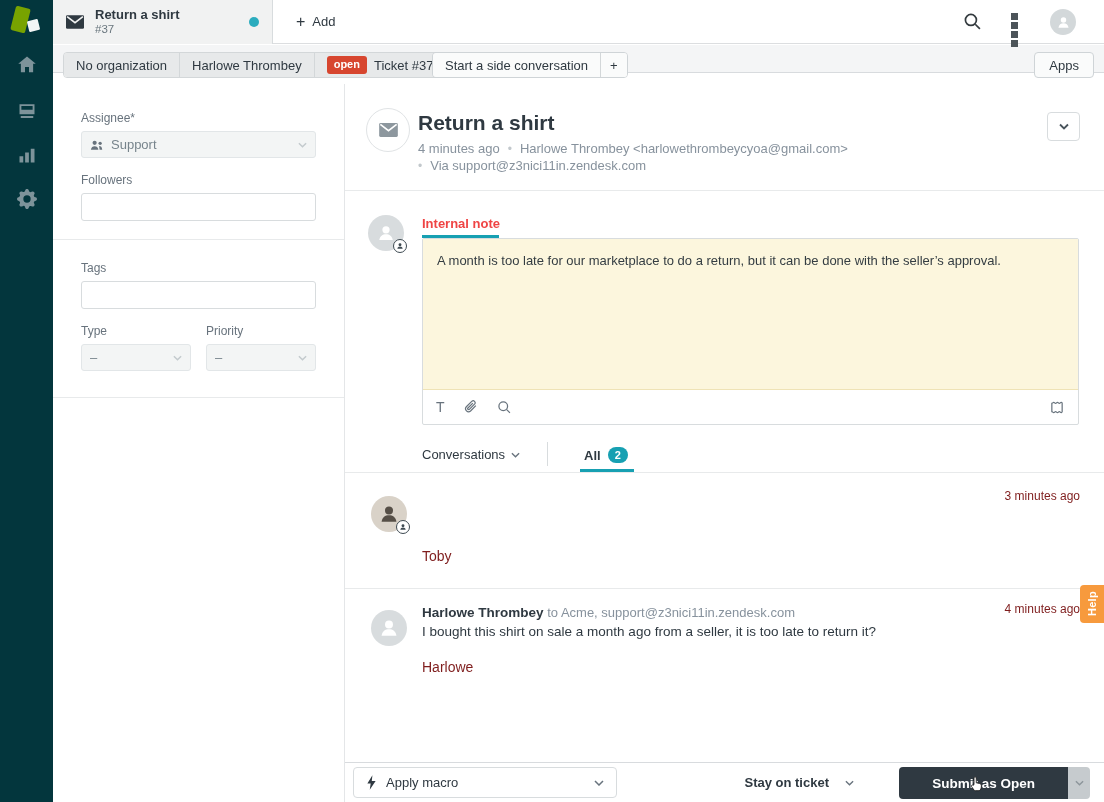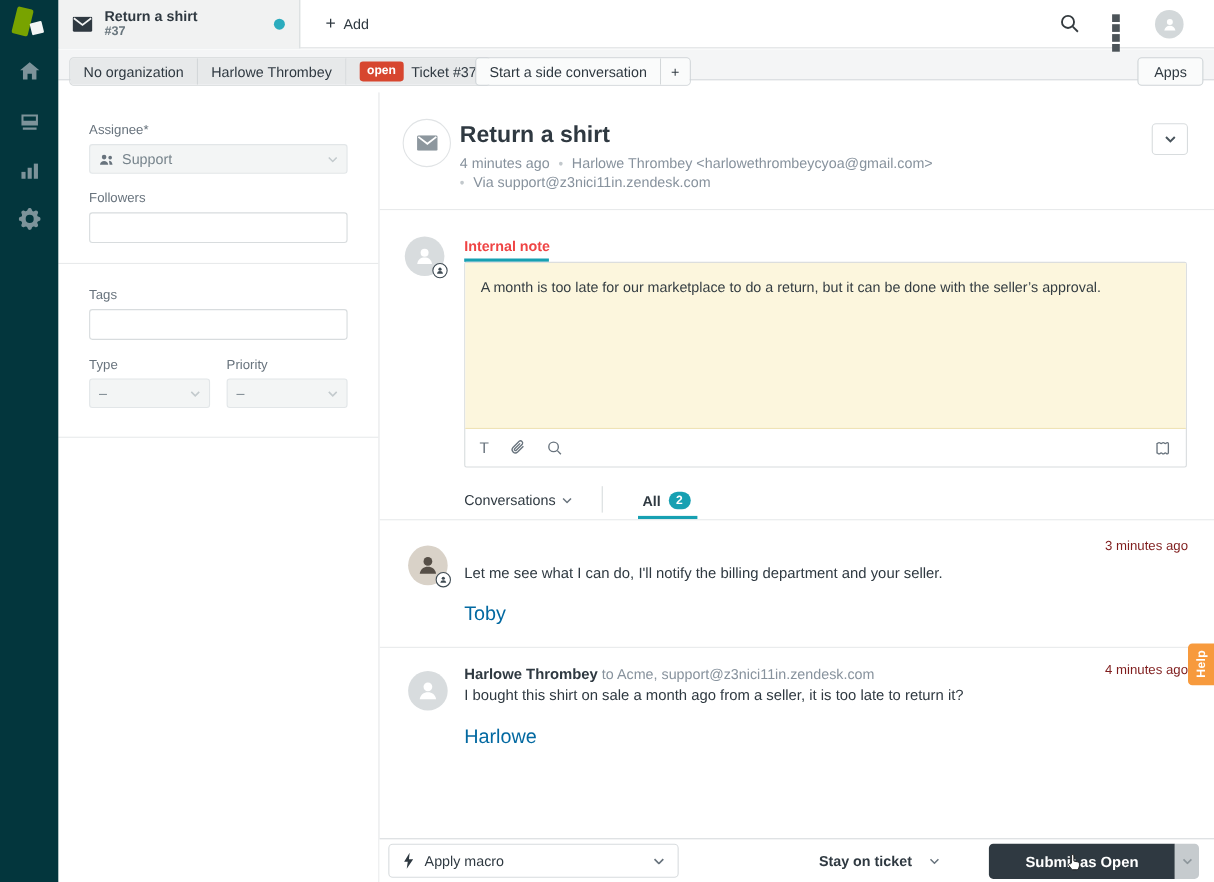--- a/index.html
+++ b/index.html
@@ -12,21 +12,21 @@
   #logo{position:relative;width:53px;height:44px;cursor:pointer}
   #logo .g{position:absolute;left:13px;top:7px;width:15px;height:25px;background:#78a300;transform:rotate(14deg);border-radius:2px}
   #logo .w{position:absolute;left:28px;top:20px;width:11px;height:11px;background:#f2f5f5;transform:rotate(-14deg);border-radius:1px}
   .rail-icon{position:absolute;left:0;width:53px;height:30px;display:flex;align-items:center;justify-content:center;color:#7d939a;cursor:pointer}
 
   
   #topbar{position:absolute;left:53px;top:0;width:1051px;height:44px;background:#fff;border-bottom:1px solid #dcdee0;z-index:4}
   #ticket-tab{position:absolute;left:0;top:0;width:220px;height:44px;background:#f1f2f2;border-right:1px solid #d8dcde;display:flex;align-items:center;padding:0 13px;gap:11px;cursor:pointer}
   #ticket-tab .tab-text{flex:1;line-height:1.15}
   #ticket-tab .t1{font-size:13px;font-weight:bold;color:#2f3941}
-  #ticket-tab .t2{font-size:11.5px;font-weight:bold;color:#69767e}
+  #ticket-tab .t2{font-size:11.5px;font-weight:normal;color:#69767e}
   #tab-dot{width:10px;height:10px;border-radius:50%;background:#2bacbe}
   #add-btn{position:absolute;left:233px;top:0;height:43px;display:flex;align-items:center;gap:7px;padding:0 10px;font-size:13px;color:#2f3941;cursor:pointer}
   #search-btn{position:absolute;left:910px;top:12px;color:#333a3e;cursor:pointer}
   #grid-btn{position:absolute;left:958px;top:13px;cursor:pointer}
   #grid-btn i{display:block;width:7px;height:7px;background:#4c5459;float:left;margin:0 2px 2px 0}
   #topbar-avatar{position:absolute;left:997px;top:9px;width:26px;height:26px;border-radius:50%;background:#d3d8da;display:flex;align-items:center;justify-content:center;color:#fff;cursor:pointer}
 
   
   #row2{position:absolute;left:53px;top:45px;width:1051px;height:28px;background:#f4f5f6;border-bottom:1px solid #d8dbde;z-index:3}
   .seg-group{position:absolute;top:7px;height:26px;display:flex;border-radius:4px;overflow:hidden;border:1px solid #d3d7d9}
@@ -80,21 +80,21 @@
 
   
   .msg-time{position:absolute;right:24px;font-size:12px;color:#7f1d1d}
   .msg-avatar{position:absolute;left:26px;width:36px;height:36px;border-radius:50%;display:flex;align-items:center;justify-content:center}
   .av-photo{background:#d9d2c8;color:#564f47}
   .av-gray{background:#d8dcde;color:#fff}
   .msg-head{position:absolute;left:77px;font-size:13px;white-space:nowrap}
   .msg-head .author{font-weight:bold;color:#2f3941;font-size:13.5px}
   .msg-head .to{color:#87929d}
   .msg-body{position:absolute;left:77px;font-size:13.5px;color:#2f3941}
-  .msg-sig{position:absolute;left:77px;font-size:18px;color:#0369a1}
+  .msg-sig{position:absolute;left:77px;font-size:14px;color:#7f1d1d}
 
   
   #help-tab{position:absolute;right:0;top:585px;width:24px;height:38px;background:#f79a3d;border-radius:4px 0 0 4px;display:flex;align-items:center;justify-content:center;cursor:pointer;z-index:6}
   #help-tab span{writing-mode:vertical-rl;transform:rotate(180deg);color:#fff;font-size:11px;font-weight:bold;letter-spacing:.3px}
 
   
   #footer{position:absolute;left:345px;top:762px;width:759px;height:40px;background:#fff;border-top:1px solid #d8dbde;z-index:4}
   #macro-select{position:absolute;left:8px;top:4px;width:264px;height:31px;border:1px solid #d8dcde;border-radius:4px;background:#fff;display:flex;align-items:center;gap:9px;padding:0 12px;font-size:13px;color:#2f3941;cursor:pointer}
   #macro-select .chev{margin-left:auto;color:#68737d}
   #stay{position:absolute;right:250px;top:12px;font-size:13px;font-weight:600;color:#2f3941;display:flex;align-items:center;gap:16px;cursor:pointer;white-space:nowrap}
@@ -334,21 +334,20 @@
           <circle cx="8" cy="5.4" r="2.9"></circle>
           <path d="M2.6 13.6c.5-3.3 2.6-4.7 5.4-4.7s4.9 1.4 5.4 4.7z"></path>
         </svg>
       <span class="mini-badge">
         <svg width="8" height="8" viewBox="0 0 16 16" fill="currentColor">
             <circle cx="8" cy="5.4" r="2.9"></circle>
             <path d="M2.6 13.6c.5-3.3 2.6-4.7 5.4-4.7s4.9 1.4 5.4 4.7z"></path>
           </svg>
       </span>
     </div>
-    <div class="msg-body" style="top:429px">Let me see what I can do, I'll notify the billing department and your seller.</div>
     <div class="msg-sig" style="top:464px">Toby</div>
 
     <div class="h-divider" style="top:504px"></div>
 
     <div class="msg-time" style="top:518px">4 minutes ago</div>
     <div class="msg-avatar av-gray" style="top:526px">
       <svg width="22" height="22" viewBox="0 0 16 16" fill="currentColor">
           <circle cx="8" cy="5.4" r="2.9"></circle>
           <path d="M2.6 13.6c.5-3.3 2.6-4.7 5.4-4.7s4.9 1.4 5.4 4.7z"></path>
         </svg>

